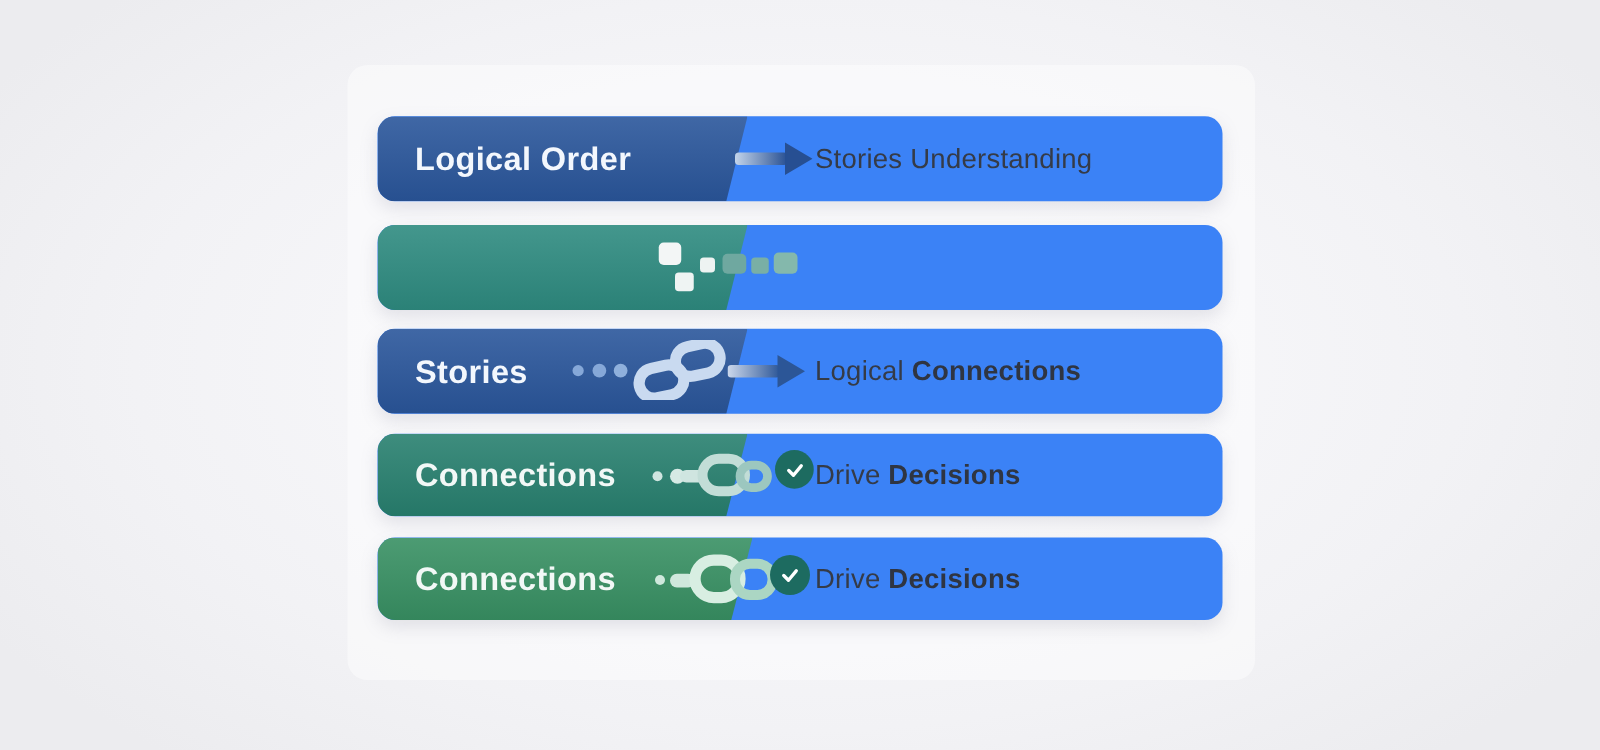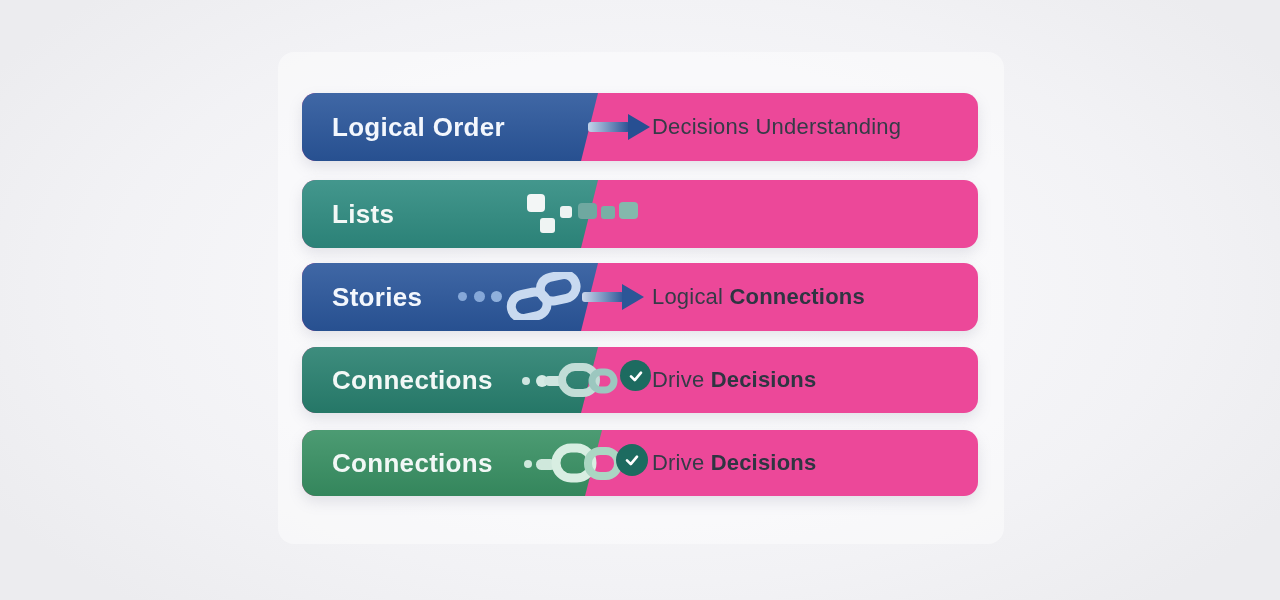--- a/index.html
+++ b/index.html
@@ -1,21 +1,21 @@
 <!DOCTYPE html>
 <html><head>
 <meta charset="utf-8">
 <style>
   html,body{margin:0;padding:0;width:1280px;height:600px;overflow:hidden;
     font-family:"Liberation Sans", sans-serif;}
   body{background:radial-gradient(ellipse 760px 420px at 640px 290px,#fcfcfe 0%,#f2f2f5 70%,#ececef 100%);}
   .panel{position:absolute;left:278px;top:52px;width:726px;height:492px;
     background:rgba(255,255,255,0.45);border-radius:16px;}
   .row{position:absolute;left:302px;width:676px;border-radius:14px;
-    background:#ec4899;box-shadow:0 6px 14px rgba(120,120,145,0.18);overflow:hidden;}
+    background:#3b82f6;box-shadow:0 6px 14px rgba(120,120,145,0.18);overflow:hidden;}
   .row1{top:93px;height:68px;}
   .row2{top:180px;height:68px;}
   .row3{top:263px;height:68px;}
   .row4{top:347px;height:66px;}
   .row5{top:430px;height:66px;}
   .bar{position:absolute;left:0;top:0;bottom:0;width:296px;
     clip-path:polygon(0 0,100% 0,calc(100% - 17px) 100%,0 100%);}
   .bar::after{content:"";position:absolute;inset:0;
     background:linear-gradient(180deg,rgba(255,255,255,0.10),rgba(0,0,0,0.07));}
   .row5 .bar{width:300px;}
@@ -48,26 +48,25 @@
   <svg class="icon" style="left:286px;top:19px;" width="62" height="30" viewBox="0 0 62 30">
     <defs>
       <linearGradient id="ag1" x1="0" y1="0" x2="1" y2="0">
         <stop offset="0" stop-color="#c3d4ea"></stop>
           <stop offset="1" stop-color="#274f92"></stop>
       </linearGradient>
     </defs>
     <rect x="0" y="10" width="42" height="10" rx="3" fill="url(#ag1)"></rect>
     <polygon points="40,2 62,15 40,28" fill="#274f92"></polygon>
   </svg>
-  <div class="desc"><span>Decisions Understanding</span><b></b></div>
+  <div class="desc"><span>Stories Understanding</span><b></b></div>
 </div>
 
 <div class="row row2">
   <div class="bar" style="background-color: rgb(46, 139, 128);"></div>
-  <div class="label">Lists</div>
   <div>
     <div class="sq" style="left:225px;top:14px;width:18px;height:18px;border-radius:4px;background:#f3f6f6;"></div>
     <div class="sq" style="left:238px;top:38px;width:15px;height:15px;border-radius:3px;background:#eff4f3;"></div>
     <div class="sq" style="left:258px;top:26px;width:12px;height:12px;border-radius:3px;background:#eef3f2;"></div>
     <div class="sq" style="left:276px;top:23px;width:19px;height:16px;border-radius:4px;background:#6fa8a0;"></div>
     <div class="sq" style="left:299px;top:26px;width:14px;height:13px;border-radius:3px;background:#79afa5;"></div>
     <div class="sq" style="left:317px;top:22px;width:19px;height:17px;border-radius:4px;background:#84b8ac;"></div>
   </div>
 </div>
 

